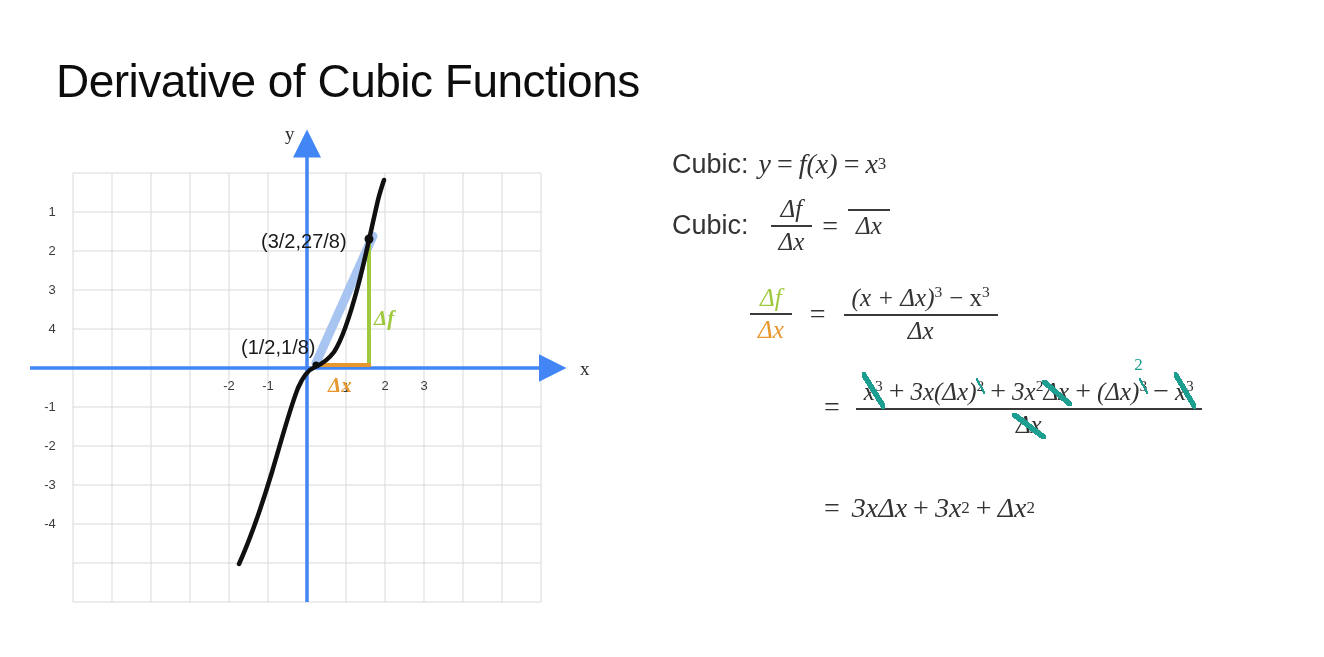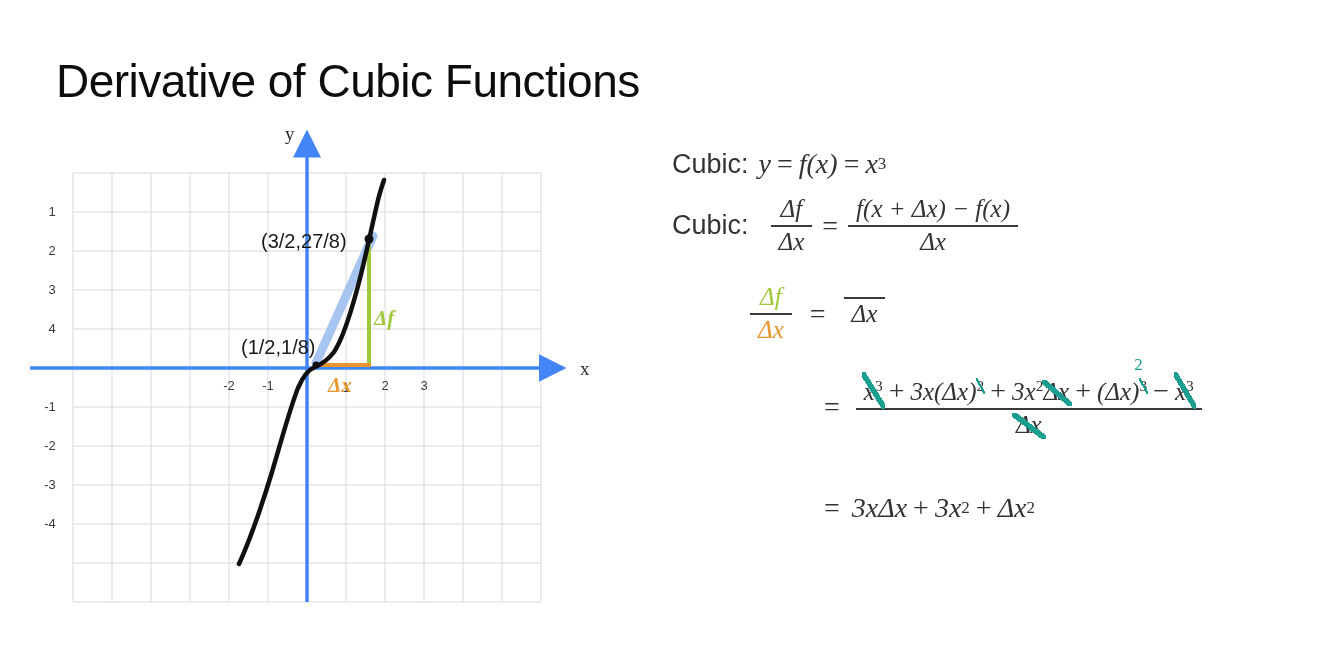--- a/index.html
+++ b/index.html
@@ -262,34 +262,36 @@
 
   <div class="mrow" style="left:4px; top:52px;">
     <span class="plain">Cubic:</span>
     <span class="frac small" style="margin-left:22px;">
       <span class="num">Δf</span>
       <span class="bar"></span>
       <span class="den">Δx</span>
     </span>
     <span class="op">=</span>
     <span class="frac small">
-      <span class="num">f(x + Δx) − f(x)</span>
       <span class="bar"></span>
       <span class="den">Δx</span>
     </span>
   </div>
 
   <div class="mrow" style="left:78px; top:140px;">
     <span class="frac small">
       <span class="num green">Δf</span>
       <span class="bar"></span>
       <span class="den orange">Δx</span>
     </span>
     <span class="op" style="padding:0 14px;">=</span>
     <span class="frac small">
+      <span class="num">
+        <span>(x + Δx)</span><sup class="exn">3</sup><span style="font-style:normal; padding-left:7px;">− x</span><sup class="exn">3</sup>
+      </span>
       <span class="bar"></span>
       <span class="den">Δx</span>
     </span>
   </div>
 
   <div class="mrow" style="left:150px; top:232px;">
     <span class="op" style="padding-right:12px;">=</span>
     <span class="frac small">
       <span class="num">
         <span class="struck tall"><span>x</span><sup class="exn">3</sup></span><span class="op">+</span><span>3x(Δx)</span><sup class="exn struck">2</sup><span class="op">+</span><span>3x</span><sup class="exn">2</sup><span class="struck">Δx</span><span class="op">+</span><span>(Δx)</span><sup class="exn struck" style="position:relative;">3</sup><span class="exp-correction" style="margin-left:-13px; margin-top:-20px;">2</span><span class="op" style="font-style:normal;">−</span><span class="struck tall"><span>x</span><sup class="exn">3</sup></span>

